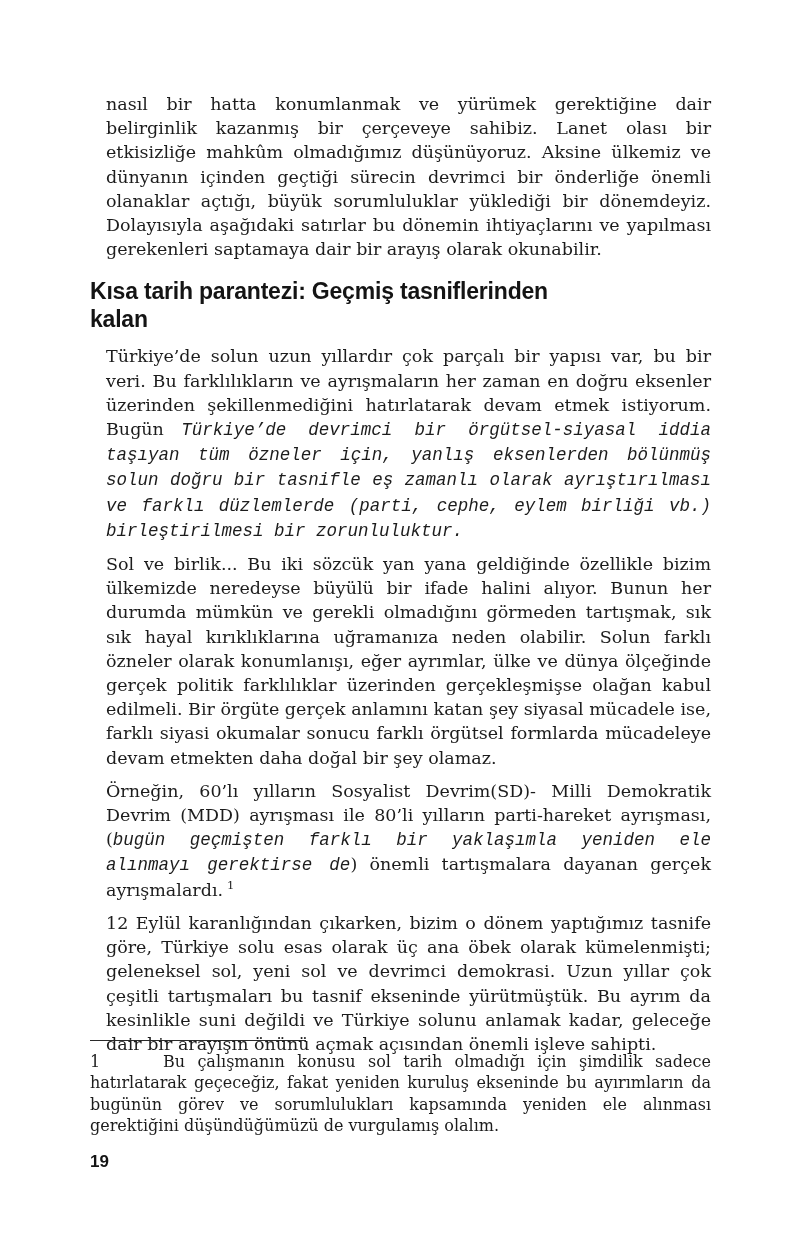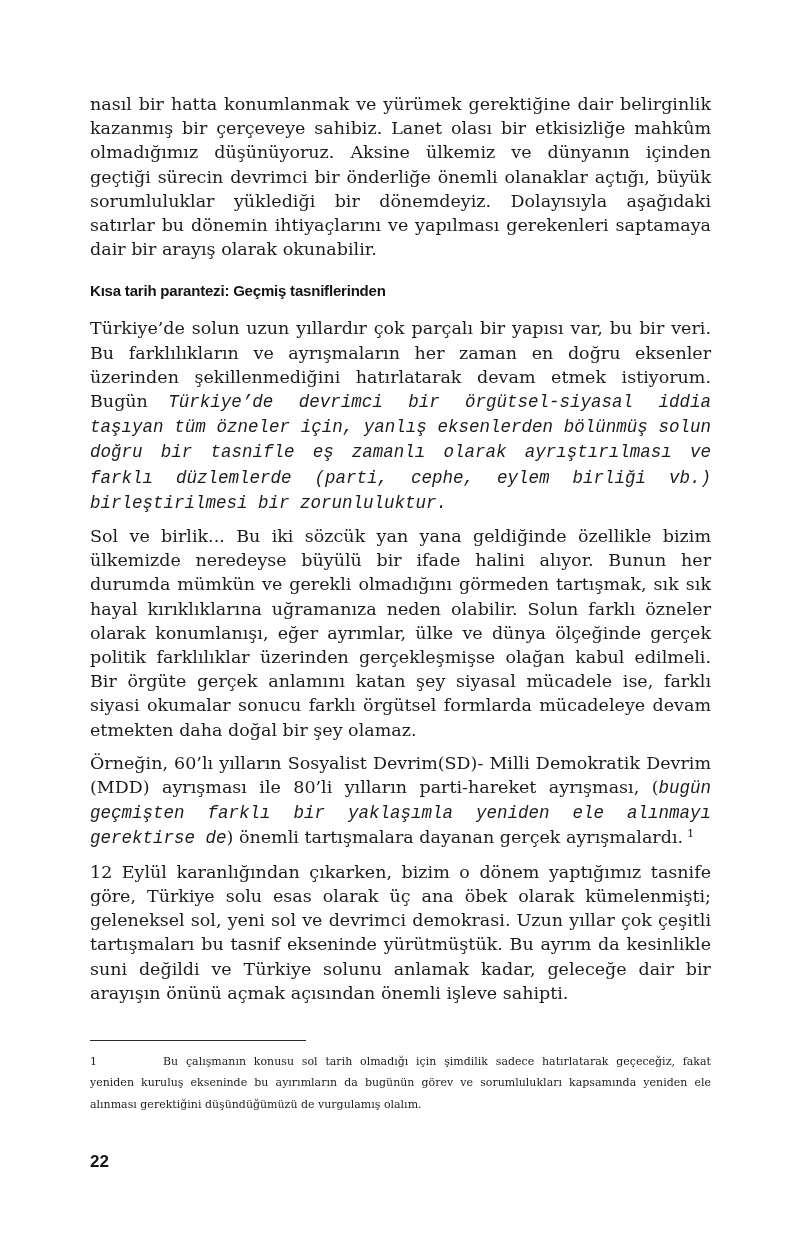--- a/index.html
+++ b/index.html
@@ -13,29 +13,29 @@
     font-family: "DejaVu Serif", serif;
     color: #1c1c1c;
   }
   .text-block {
     position: absolute;
     left: 90px;
     top: 92px;
     width: 621px;
   }
   p.body-par {
-    margin: 0 0 9px 0;
+    margin: 0 0 9px 16px;
     font-size: 17.5px;
     line-height: 24.2px;
     text-align: justify;
   }
   h2.section-heading {
     font-family: "Liberation Sans", sans-serif;
     font-weight: 700;
-    font-size: 15px;
+    font-size: 23px;
     line-height: 28px;
     margin: 16px 0 11px 0;
     color: #141414;
     letter-spacing: -0.2px;
   }
   .hline { display: block; }
   .italic { font-style: italic; font-family: Liberation Mono, monospace; }
   sup.fn-ref {
     font-size: 11.5px;
     line-height: 0;
@@ -48,21 +48,21 @@
     width: 621px;
   }
   hr.fn-rule {
     border: 0;
     border-top: 1.5px solid #2a2a2a;
     width: 216px;
     margin: 0 0 10px 0;
   }
   p.footnote {
     margin: 0;
-    font-size: 11px;
+    font-size: 16px;
     line-height: 21.4px;
     text-align: justify;
   }
   .fn-marker { display: inline-block; width: 73px; }
   .page-number {
     position: absolute;
     left: 90px;
     top: 1152px;
     font-family: "Liberation Sans", sans-serif;
     font-weight: 700;
@@ -72,30 +72,31 @@
 </style>
 </head>
 <body>
 
 <main class="text-block">
 
   <p class="body-par">nasıl bir hatta konumlanmak ve yürümek gerektiğine dair belirginlik kazanmış bir çerçeveye sahibiz. Lanet olası bir etkisizliğe mahkûm olmadığımız düşünüyoruz. Aksine ülkemiz ve dünyanın içinden geçtiği sürecin devrimci bir önderliğe önemli olanaklar açtığı, büyük sorumluluklar yüklediği bir dönemdeyiz. Dolayısıyla aşağıdaki satırlar bu dönemin ihtiyaçlarını ve yapılması gerekenleri saptamaya dair bir arayış olarak okunabilir.</p>
 
   <h2 class="section-heading">
     <span class="hline">Kısa tarih parantezi: Geçmiş tasniflerinden</span>
+    <span class="hline">kalan</span>
   </h2>
 
   <p class="body-par"><span>Türkiye’de solun uzun yıllardır çok parçalı bir yapısı var, bu bir veri. Bu farklılıkların ve ayrışmaların her zaman en doğru eksenler üzerinden şekillenmediğini hatırlatarak devam etmek istiyorum. Bugün </span><span class="italic">Türkiye’de devrimci bir örgütsel-siyasal iddia taşıyan tüm özneler için, yanlış eksenlerden bölünmüş solun doğru bir tasnifle eş zamanlı olarak ayrıştırılması ve farklı düzlemlerde (parti, cephe, eylem birliği vb.) birleştirilmesi bir zorunluluktur.</span></p>
 
   <p class="body-par">Sol ve birlik... Bu iki sözcük yan yana geldiğinde özellikle bizim ülkemizde neredeyse büyülü bir ifade halini alıyor. Bunun her durumda mümkün ve gerekli olmadığını görmeden tartışmak, sık sık hayal kırıklıklarına uğramanıza neden olabilir. Solun farklı özneler olarak konumlanışı, eğer ayrımlar, ülke ve dünya ölçeğinde gerçek politik farklılıklar üzerinden gerçekleşmişse olağan kabul edilmeli. Bir örgüte gerçek anlamını katan şey siyasal mücadele ise, farklı siyasi okumalar sonucu farklı örgütsel formlarda mücadeleye devam etmekten daha doğal bir şey olamaz.</p>
 
   <p class="body-par"><span>Örneğin, 60’lı yılların Sosyalist Devrim(SD)- Milli Demokratik Devrim (MDD) ayrışması ile 80’li yılların parti-hareket ayrışması, (</span><span class="italic">bugün geçmişten farklı bir yaklaşımla yeniden ele alınmayı gerektirse de</span><span>) önemli tartışmalara dayanan gerçek ayrışmalardı.</span><sup class="fn-ref">1</sup></p>
 
   <p class="body-par">12 Eylül karanlığından çıkarken, bizim o dönem yaptığımız tasnife göre, Türkiye solu esas olarak üç ana öbek olarak kümelenmişti; geleneksel sol, yeni sol ve devrimci demokrasi. Uzun yıllar çok çeşitli tartışmaları bu tasnif ekseninde yürütmüştük. Bu ayrım da kesinlikle suni değildi ve Türkiye solunu anlamak kadar, geleceğe dair bir arayışın önünü açmak açısından önemli işleve sahipti.</p>
 
 </main>
 
 <footer class="footnote-block">
   <hr class="fn-rule">
   <p class="footnote"><span class="fn-marker">1</span><span>Bu çalışmanın konusu sol tarih olmadığı için şimdilik sadece hatırlatarak geçeceğiz, fakat yeniden kuruluş ekseninde bu ayırımların da bugünün görev ve sorumlulukları kapsamında yeniden ele alınması gerektiğini düşündüğümüzü de vurgulamış olalım.</span></p>
 </footer>
 
-<div class="page-number">22</div>
+<div class="page-number">19</div>
 
 </body></html>

